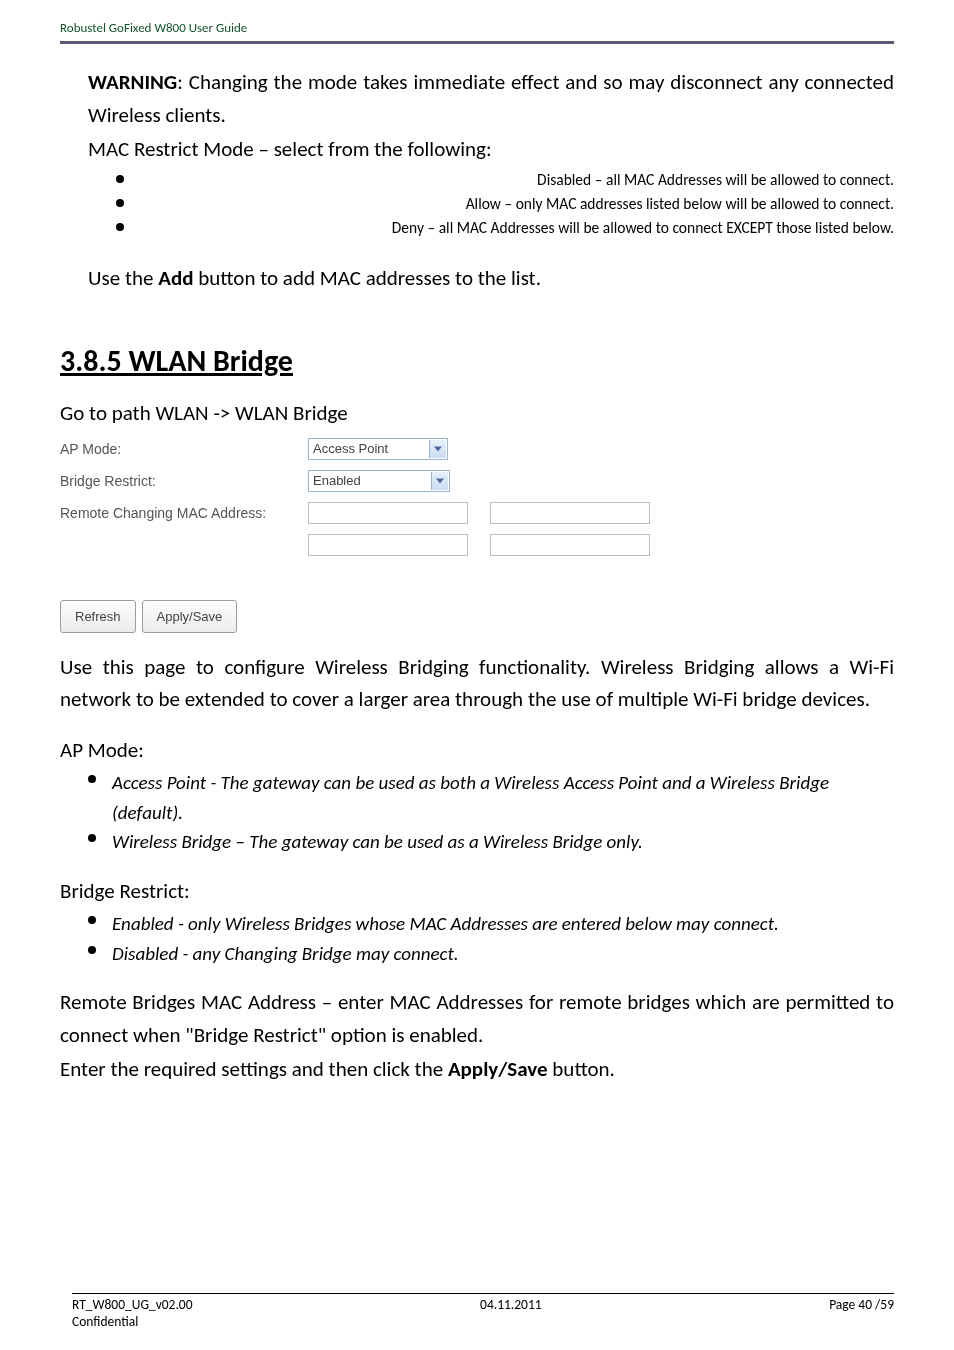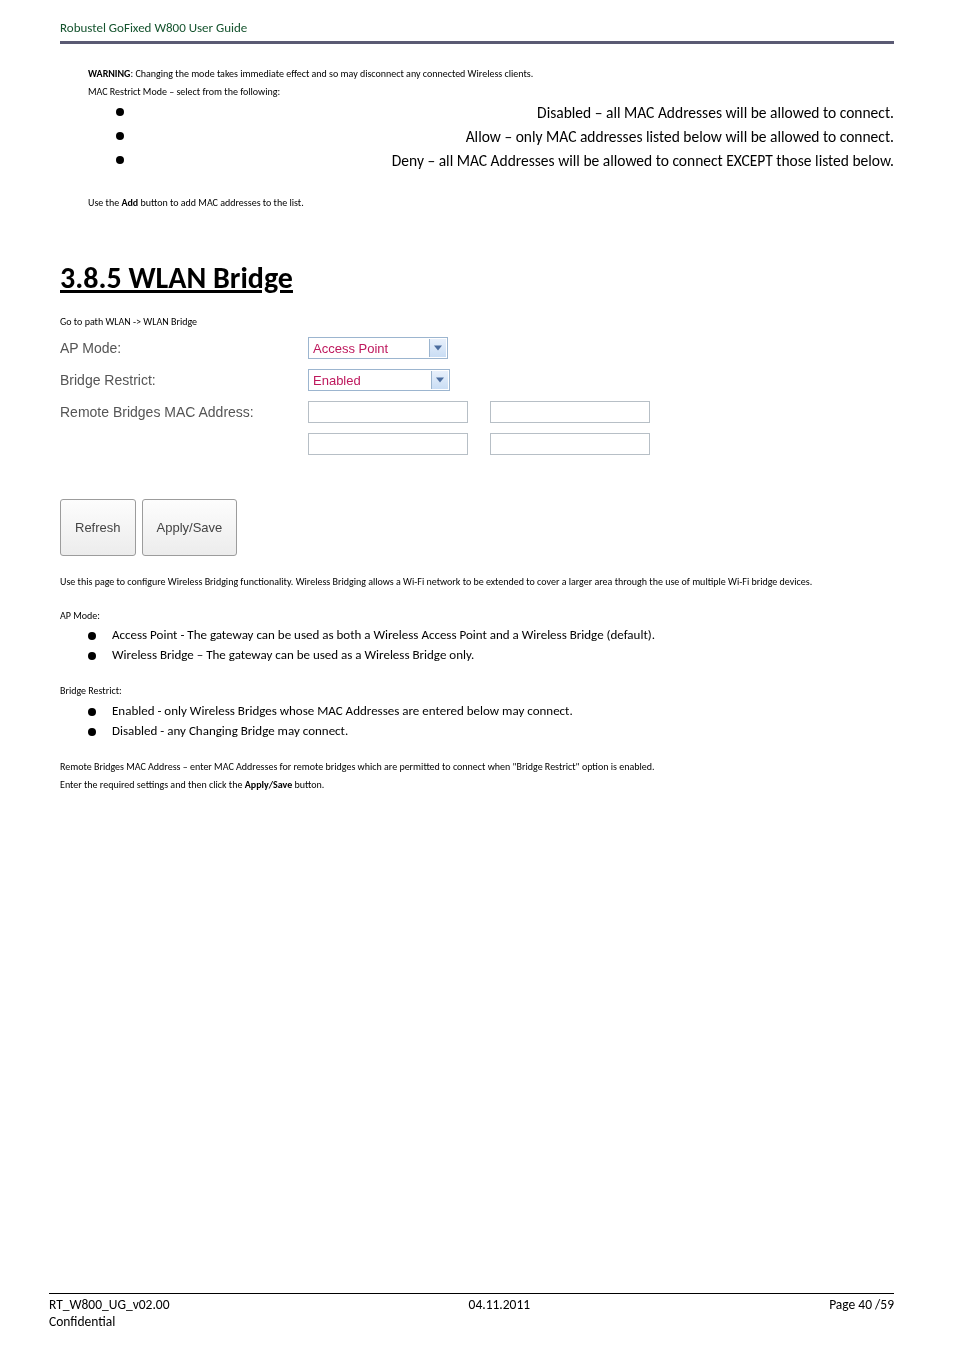--- a/index.html
+++ b/index.html
@@ -17,21 +17,21 @@
     position: relative;
   }
   .running-header {
     color: #14532d;
     font-size: 13px;
     padding-bottom: 6px;
     border-bottom: 3px solid #5a5a73;
     margin-bottom: 22px;
   }
   .body-text {
-    font-size: 10px;
+    font-size: 21px;
     line-height: 1.55;
     margin: 0 0 2px 0;
     text-align: justify;
   }
   .indent {
     margin-left: 28px;
   }
   ul.disc {
     list-style: none;
     margin: 2px 0 0 56px;
@@ -55,22 +55,23 @@
     border-radius: 50%;
   }
   ul.disc-tight {
     list-style: none;
     margin: 2px 0 0 28px;
     padding: 0;
   }
   ul.disc-tight > li {
     position: relative;
     padding-left: 24px;
-    font-size: 13px;
+    font-size: 19px;
     line-height: 1.55;
+    font-style: italic;
   }
   ul.disc-tight > li::before {
     content: "";
     position: absolute;
     left: 0;
     top: 7px;
     width: 8px;
     height: 8px;
     background: #000;
     border-radius: 50%;
@@ -98,21 +99,21 @@
   .form-select {
     display: inline-flex;
     align-items: center;
     justify-content: space-between;
     width: 140px;
     height: 22px;
     border: 1px solid #9cb5cf;
     background: #fff;
     font-family: Verdana, Arial, sans-serif;
     font-size: 13px;
-    color: #be185d;
+    color: #404040;
     padding: 0 1px 0 4px;
     box-sizing: border-box;
   }
   .form-select.narrow {
     width: 142px;
   }
   .select-arrow {
     width: 16px;
     height: 18px;
     background: linear-gradient(#e8f0fb, #c9ddf4);
@@ -140,28 +141,28 @@
   .button-row {
     display: flex;
     gap: 6px;
     margin-top: 44px;
     margin-bottom: 18px;
   }
   .ui-button {
     font-family: Verdana, Arial, sans-serif;
     font-size: 13px;
     color: #444;
-    padding: 20px 14px;
+    padding: 8px 14px;
     border: 1px solid #9c9c9c;
     border-radius: 3px;
     background: linear-gradient(#fdfdfd 0%, #ececec 100%);
   }
   .footer {
     position: absolute;
-    left: 49px;
+    left: 72px;
     right: 60px;
     bottom: 20px;
   }
   .footer-line {
     border-top: 1px solid #000;
     margin-bottom: 2px;
   }
   .footer-row {
     display: flex;
     justify-content: space-between;
@@ -217,21 +218,21 @@
         <span>Enabled</span>
         <span class="select-arrow">
           <svg viewBox="0 0 10 6">
               <polygon points="0,0 10,0 5,6"></polygon>
             </svg>
         </span>
       </div>
     </div>
 
     <div class="form-row">
-      <div class="form-label">Remote Bridges MAC Address:</div>
+      <div class="form-label">Remote Changing MAC Address:</div>
       <div class="input-pair">
         <div class="text-input"></div>
         <div class="text-input"></div>
       </div>
     </div>
 
     <div class="form-row">
       <div class="form-label"></div>
       <div class="input-pair">
         <div class="text-input"></div>

